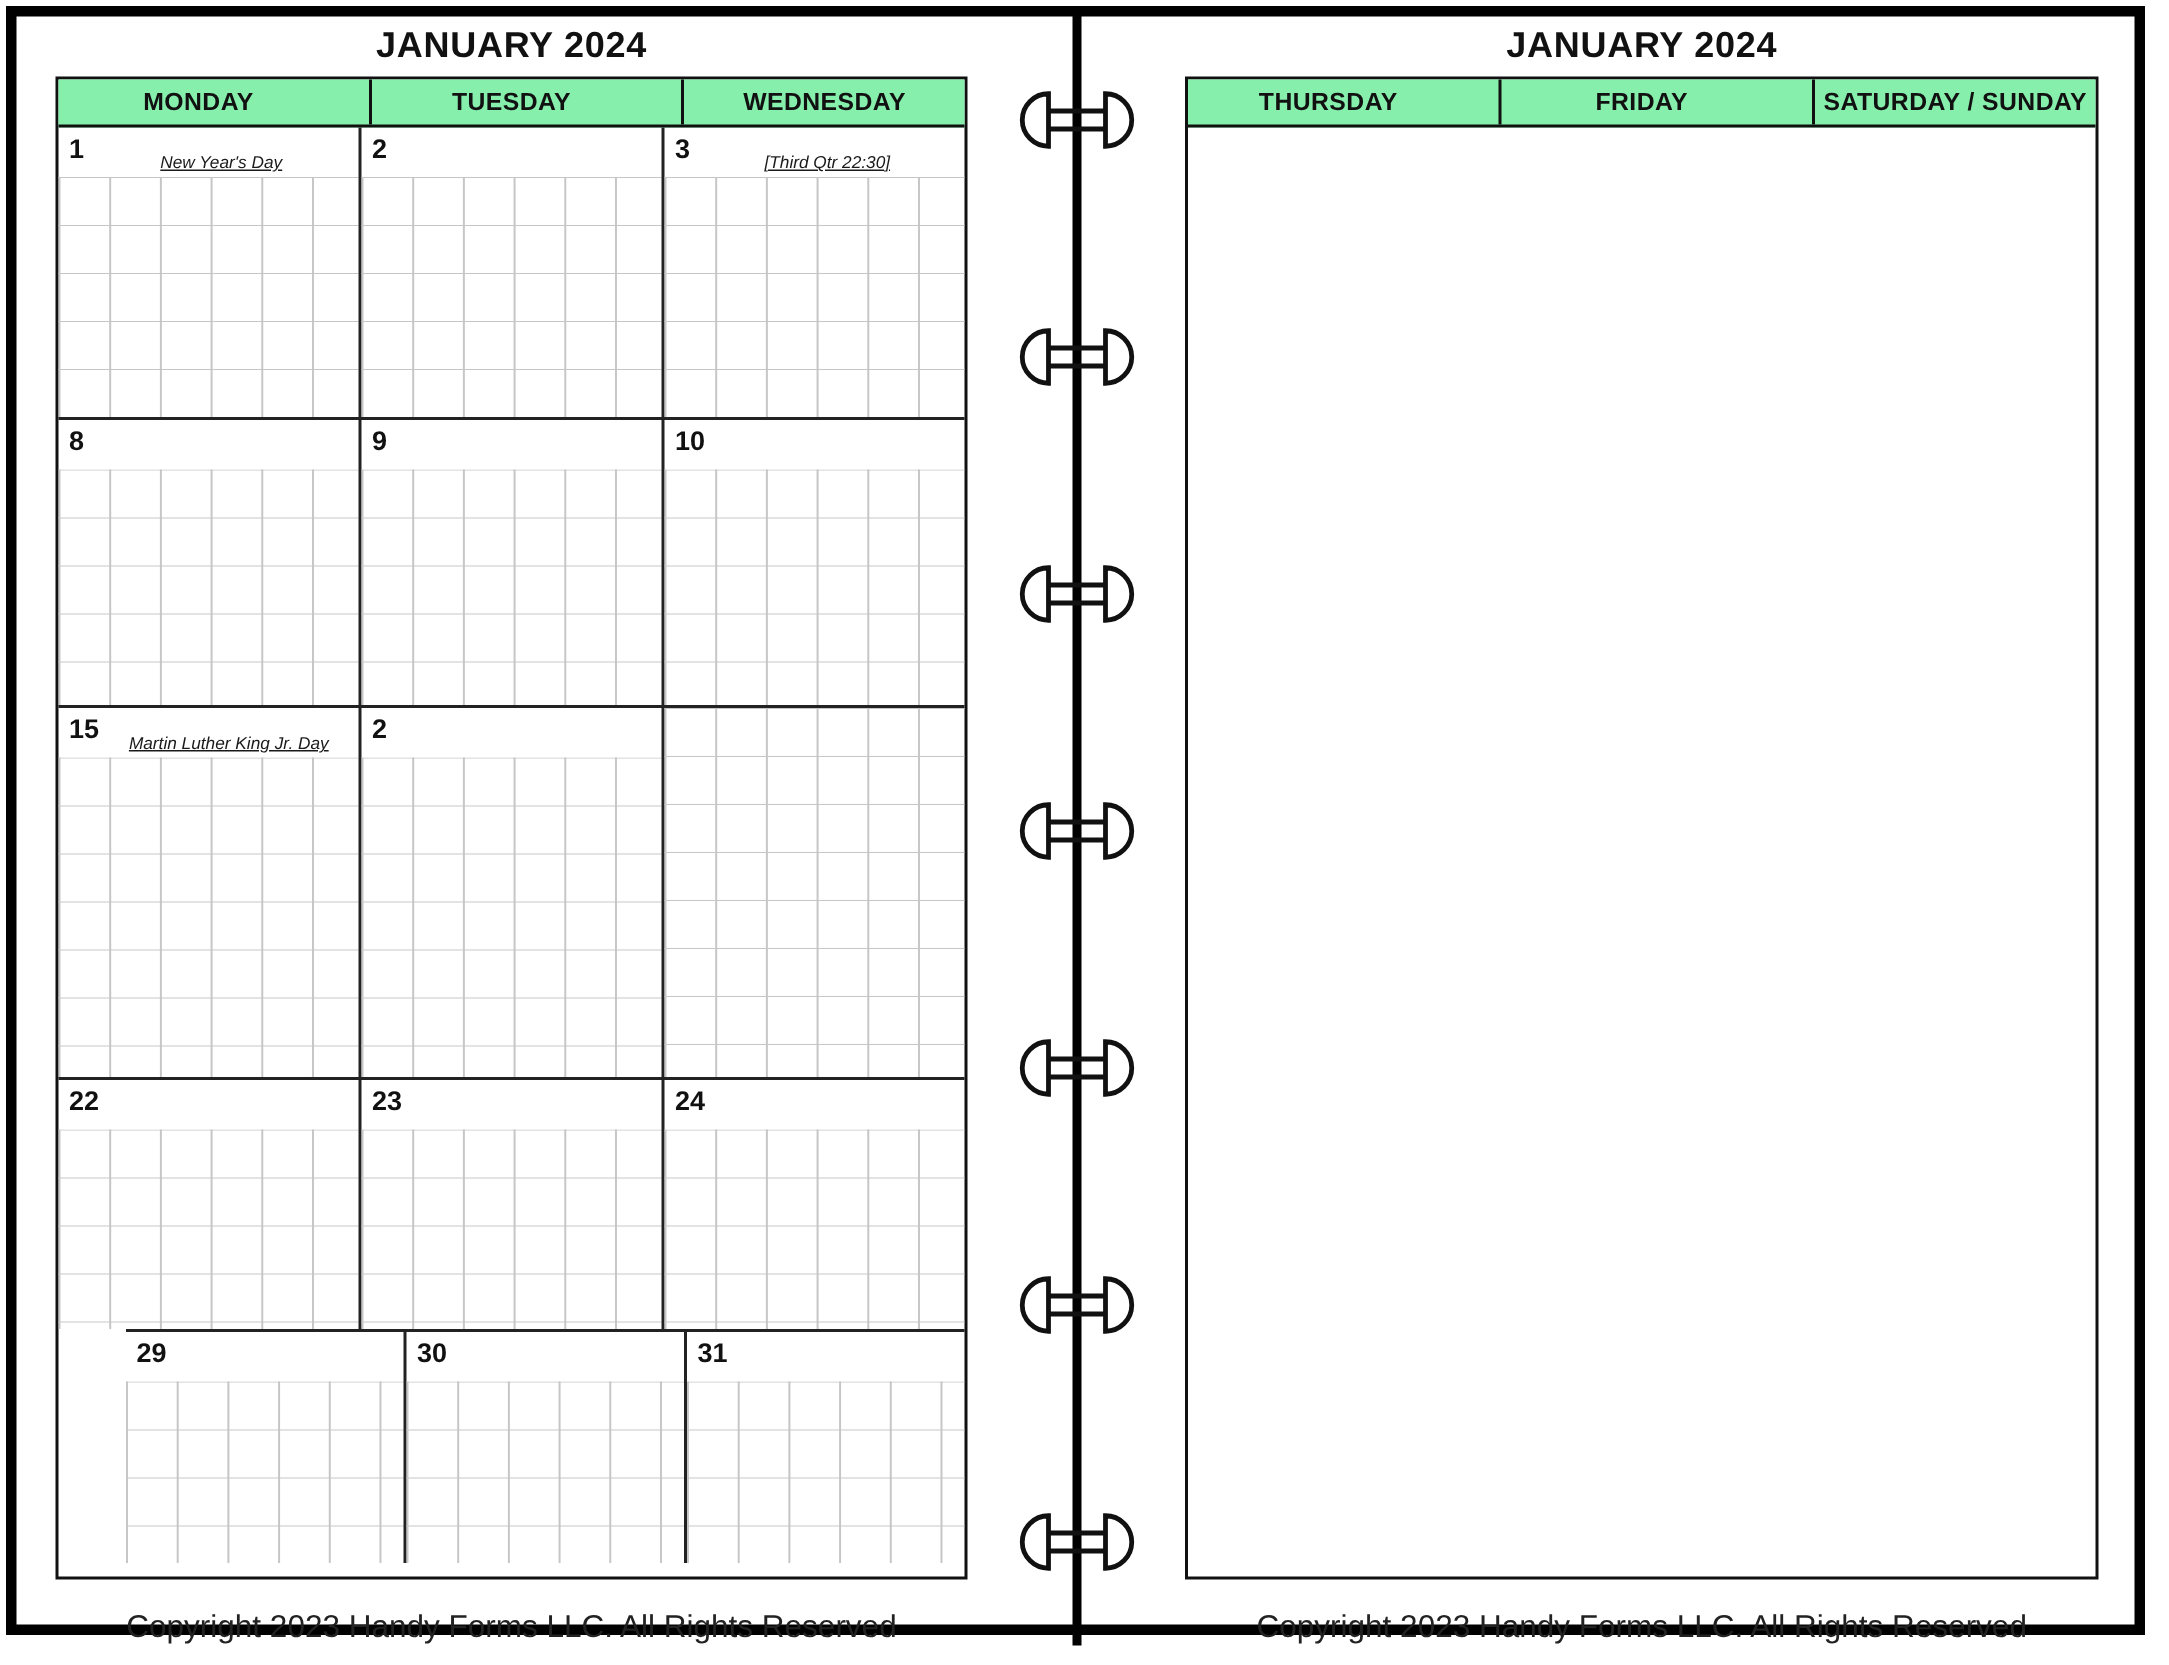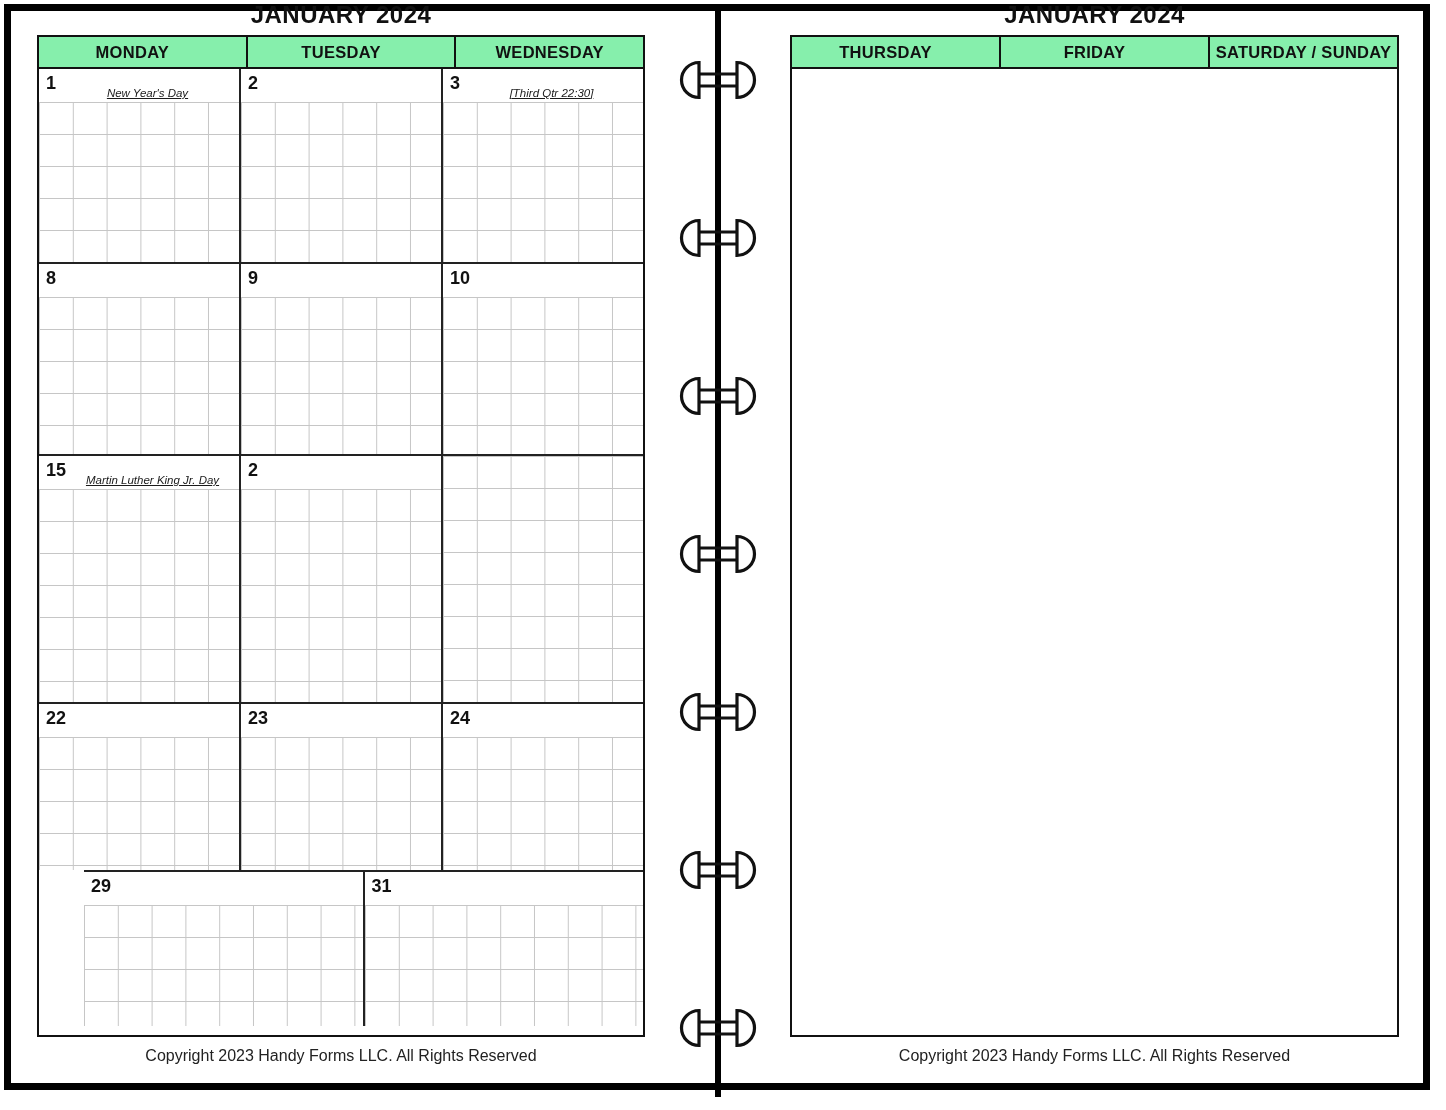--- a/index.html
+++ b/index.html
@@ -10,21 +10,21 @@
   
   .frame{position:absolute;left:4px;top:4px;width:1426px;height:1086px;
          border:7px solid #000;box-sizing:border-box;pointer-events:none;}
 
   
   .spine{position:absolute;left:715px;top:4px;width:6px;height:1093px;background:#000;}
 
   .ring{position:absolute;left:668px;width:100px;height:40px;z-index:5;}
 
   
-  .page{position:absolute;top:1px;}
+  .page{position:absolute;top:17px;}
   .page.left{left:37px;width:608px;}
   .page.right{left:790px;width:609px;}
 
   .title{margin:0 0 6px 0;text-align:center;font-size:24px;font-weight:bold;
          letter-spacing:.5px;line-height:28px;}
 
   .cal{border:2px solid #111;box-sizing:border-box;width:100%;height:1002px;
        display:flex;flex-direction:column;background:#fff;}
 
   .hdr{display:flex;height:32px;box-sizing:border-box;border-bottom:2px solid #111;
@@ -43,21 +43,21 @@
   .strip{height:33px;flex:0 0 33px;display:flex;align-items:flex-start;overflow:hidden;}
   .num{font-weight:bold;font-size:18px;line-height:18px;margin:5px 0 0 7px;white-space:nowrap;}
   .note{flex:1;text-align:center;font-style:italic;font-size:11.5px;line-height:12px;
         margin-top:18px;padding:0 4px;color:#1a1a1a;white-space:nowrap;overflow:hidden;text-decoration:underline;}
 
   .grid{flex:1;background-image:
           linear-gradient(to right,#c6c6c6 1px,transparent 1px),
           linear-gradient(to bottom,#c6c6c6 1px,transparent 1px);
         background-size:33.8px 32px;}
 
-  .copyright{margin-top:10px;text-align:center;font-size:16px;color:#222;}
+  .copyright{margin-top:20px;text-align:center;font-size:21px;color:#222;}
 </style>
 </head>
 <body>
 
 <div class="sheet">
   <div class="frame"></div>
   <div class="spine"></div>
 
   <section class="page left">
     <h1 class="title">JANUARY 2024</h1>
@@ -153,20 +153,27 @@
                 <div class="num">24</div>
                 <div class="note"></div>
               </div>
               <div class="grid"></div>
             </div>
           </div>
           <div class="week" style="height: 156px; margin-left: 45px;">
             <div class="day-cell">
               <div class="strip">
                 <div class="num">29</div>
+                <div class="note"></div>
+              </div>
+              <div class="grid"></div>
+            </div>
+            <div class="day-cell">
+              <div class="strip">
+                <div class="num">30</div>
                 <div class="note"></div>
               </div>
               <div class="grid"></div>
             </div>
             <div class="day-cell">
               <div class="strip">
                 <div class="num">31</div>
                 <div class="note"></div>
               </div>
               <div class="grid"></div>

